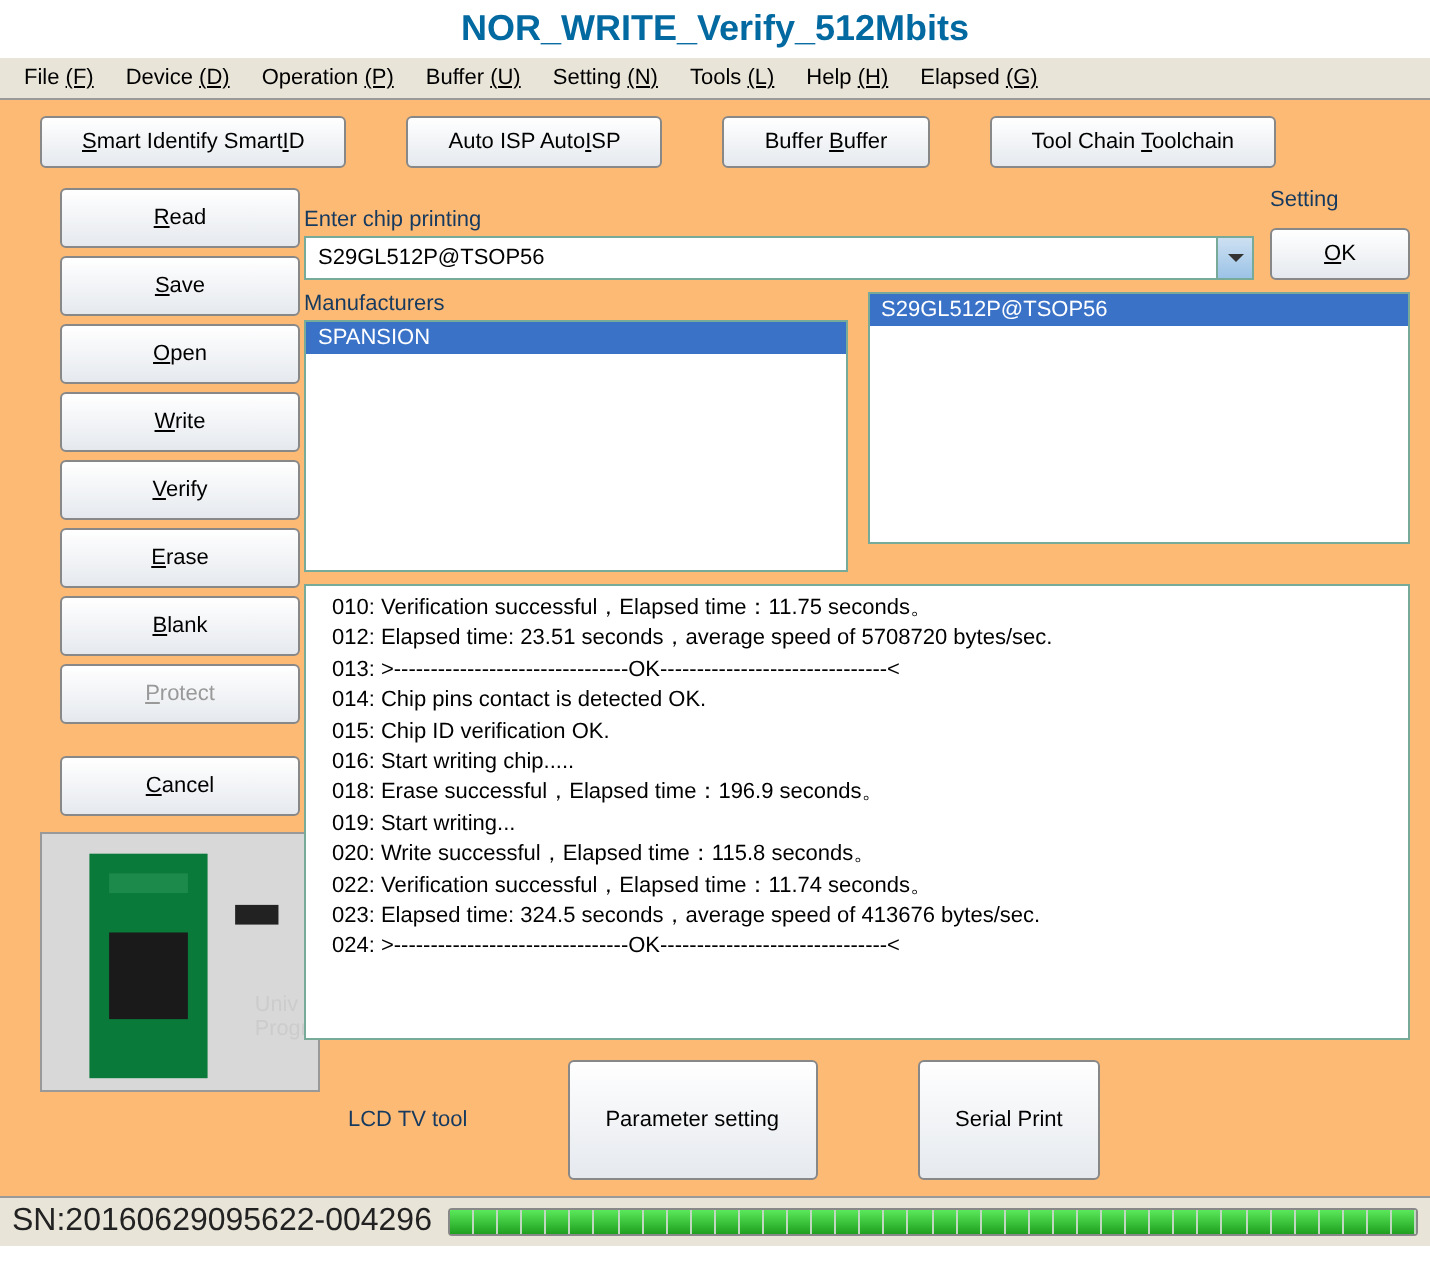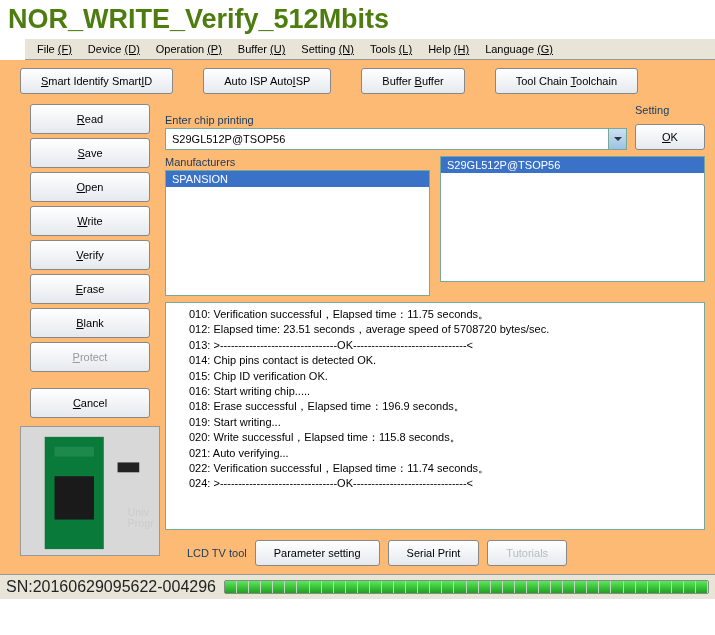--- a/index.html
+++ b/index.html
@@ -1,50 +1,50 @@
 <!DOCTYPE html>
 <html><head>
 <meta charset="utf-8">
 <style>
 * { margin: 0; padding: 0; box-sizing: border-box; font-family: Tahoma, Arial, sans-serif; font-size: 11px; }
 body { width: 715px; height: 635px; background: #fff; overflow: hidden; }
-.title-bar { font-size: 27px; font-weight: bold; color: #4d7c0f; padding: 4px 8px; background: #fff; }
-.menu-bar { background: #e8e4d8; padding: 4px 12px; border-bottom: 1px solid #999; display: flex; gap: 16px; margin-left: 25px; }
+.title-bar { font-size: 18px; font-weight: bold; color: #0369a1; padding: 4px 8px; background: #fff; text-align: center; }
+.menu-bar { background: #e8e4d8; padding: 4px 12px; border-bottom: 1px solid #999; display: flex; gap: 16px; }
 .menu-bar span { cursor: pointer; }
 .menu-bar .accel { text-decoration: underline; }
 .main-area { background: #fdba74; padding: 8px 10px; display: flex; flex-direction: column; gap: 6px; }
 .top-buttons { display: flex; gap: 30px; padding: 0 10px 4px 10px; }
 .top-btn { background: linear-gradient(#fff, #e5e9ee); border: 1px solid #888; border-radius: 3px; padding: 6px 20px; font-size: 11px; cursor: pointer; }
 .top-btn .u { text-decoration: underline; }
-.content-row { display: flex; gap: 15px; }
+.content-row { display: flex; gap: 2px; }
 .left-col { display: flex; flex-direction: column; gap: 4px; width: 140px; padding-left: 20px; align-items: center; }
 .side-btn { width: 120px; background: linear-gradient(#fff, #e5e9ee); border: 1px solid #888; border-radius: 3px; padding: 8px 0; text-align: center; cursor: pointer; font-size: 11px; }
 .side-btn .u { text-decoration: underline; }
 .side-btn.disabled { color: #999; cursor: default; }
 .side-btn.spacer { border: none; background: none; height: 8px; padding: 0; cursor: default; }
 .right-col { flex: 1; display: flex; flex-direction: column; gap: 6px; }
 .search-row { display: flex; gap: 8px; align-items: flex-end; }
 .search-left { flex: 1; }
 .field-label { color: #163a5f; font-size: 11px; margin-bottom: 2px; }
 .chip-input { width: 100%; display: flex; }
 .chip-input input { flex: 1; padding: 4px 6px; border: 1px solid #7a9; background: #fff; font-size: 11px; }
 .chip-input .dd { width: 18px; background: linear-gradient(#cde0f2,#9bc3e6); border: 1px solid #7a9; border-left: none; display: flex; align-items: center; justify-content: center; cursor: pointer; }
 .chip-input .dd::after { content: ""; border: 4px solid transparent; border-top-color: #333; margin-top: 4px; }
 .history { font-size: 11px; color: #163a5f; margin-bottom: 8px; }
 .ok-btn { width: 70px; padding: 6px 0; background: linear-gradient(#fff,#e5e9ee); border: 1px solid #888; border-radius: 3px; cursor: pointer; text-align: center; }
 .ok-btn .u { text-decoration: underline; }
 .list-row { display: flex; gap: 10px; }
 .list-col { flex: 1; }
 .list-box { background: #fff; border: 1px solid #7a9; height: 126px; overflow: auto; }
 .list-item { background: #3a72c8; color: #fff; padding: 2px 6px; font-size: 11px; }
-.log-box { background: #fff; border: 1px solid #7a9; height: 228px; overflow-y: scroll; padding: 4px 23px; font-size: 11px; line-height: 1.4; }
+.log-box { background: #fff; border: 1px solid #7a9; height: 228px; overflow-y: scroll; padding: 4px 13px; font-size: 11px; line-height: 1.4; }
 .log-line { white-space: nowrap; }
 .bottom-row { display: flex; align-items: center; gap: 8px; padding: 4px 0 0 0; }
 .bottom-label { color: #163a5f; padding-left: 22px; }
-.bottom-btn { background: linear-gradient(#fff,#e5e9ee); border: 1px solid #888; border-radius: 3px; padding: 6px 18px; cursor: pointer; font-size: 11px; }
+.bottom-btn { background: linear-gradient(#fff,#e5e9ee); border: 1px solid #888; border-radius: 3px; padding: 23px 18px; cursor: pointer; font-size: 11px; margin-left: 42px; }
 .bottom-btn.disabled { color: #bbb; cursor: default; }
 .device-img { width: 140px; height: 130px; background: #dcdcdc; border: 1px solid #999; margin-top: 4px; display: flex; align-items: center; justify-content: center; }
 .device-img svg { width: 100%; height: 100%; }
 .status-bar { background: #e8e4d8; border-top: 1px solid #999; padding: 3px 6px; display: flex; align-items: center; }
 .sn { font-size: 16px; color: #222; padding-right: 8px; }
 .progress { flex: 1; height: 14px; background: linear-gradient(90deg, #1fa01f 0, #1fa01f 2%, transparent 2%, transparent 2.5%); background-size: 12px 100%; background-color: #55cc55; border: 1px solid #888; border-radius: 2px; background-repeat: repeat-x; }
 .progress-inner { display: flex; height: 100%; }
 .prog-seg { flex: 1; background: linear-gradient(#5be85b,#1fa01f); border-right: 1px solid #c0d8c0; }
 </style>
 </head>
@@ -53,21 +53,21 @@
 <div class="title-bar">NOR_WRITE_Verify_512Mbits</div>
 
 <div class="menu-bar">
   <span><span>File</span> <span class="accel">(F)</span></span>
   <span><span>Device</span> <span class="accel">(D)</span></span>
   <span><span>Operation</span> <span class="accel">(P)</span></span>
   <span><span>Buffer</span> <span class="accel">(U)</span></span>
   <span><span>Setting</span> <span class="accel">(N)</span></span>
   <span><span>Tools</span> <span class="accel">(L)</span></span>
   <span><span>Help</span> <span class="accel">(H)</span></span>
-  <span><span>Language</span> <span class="accel">(G)</span></span>
+  <span><span>Elapsed</span> <span class="accel">(G)</span></span>
 </div>
 
 <div class="main-area">
 
   <div class="top-buttons">
     <button class="top-btn"><span class="u">S</span>mart Identify Smart<span class="u">I</span>D</button>
     <button class="top-btn">Auto ISP Auto<span class="u">I</span>SP</button>
     <button class="top-btn">Buffer <span class="u">B</span>uffer</button>
     <button class="top-btn">Tool Chain <span class="u">T</span>oolchain</button>
   </div>
@@ -130,30 +130,29 @@
       <div class="log-box" id="log-box">
           <div class="log-line">010:  Verification successful，Elapsed time：11.75 seconds。</div>
           <div class="log-line">012:  Elapsed time: 23.51 seconds，average speed of 5708720 bytes/sec.</div>
           <div class="log-line">013:  &gt;--------------------------------OK-------------------------------&lt;</div>
           <div class="log-line">014:  Chip pins contact is detected OK.</div>
           <div class="log-line">015:  Chip ID verification OK.</div>
           <div class="log-line">016:  Start writing chip.....</div>
           <div class="log-line">018:  Erase successful，Elapsed time：196.9 seconds。</div>
           <div class="log-line">019:  Start writing...</div>
           <div class="log-line">020:  Write successful，Elapsed time：115.8 seconds。</div>
-          <div class="log-line">021:  Auto verifying...</div>
           <div class="log-line">022:  Verification successful，Elapsed time：11.74 seconds。</div>
+          <div class="log-line">023:  Elapsed time: 324.5 seconds，average speed of 413676 bytes/sec.</div>
           <div class="log-line">024:  &gt;--------------------------------OK-------------------------------&lt;</div>
         </div>
 
       <div class="bottom-row">
         <span class="bottom-label">LCD TV tool</span>
         <button class="bottom-btn">Parameter setting</button>
         <button class="bottom-btn">Serial Print</button>
-        <button class="bottom-btn disabled">Tutorials</button>
       </div>
     </div>
   </div>
 </div>
 
 <div class="status-bar">
   <span class="sn">SN:20160629095622-004296</span>
   <div class="progress">
     <div class="progress-inner" id="prog-inner">
         <div class="prog-seg"></div>

